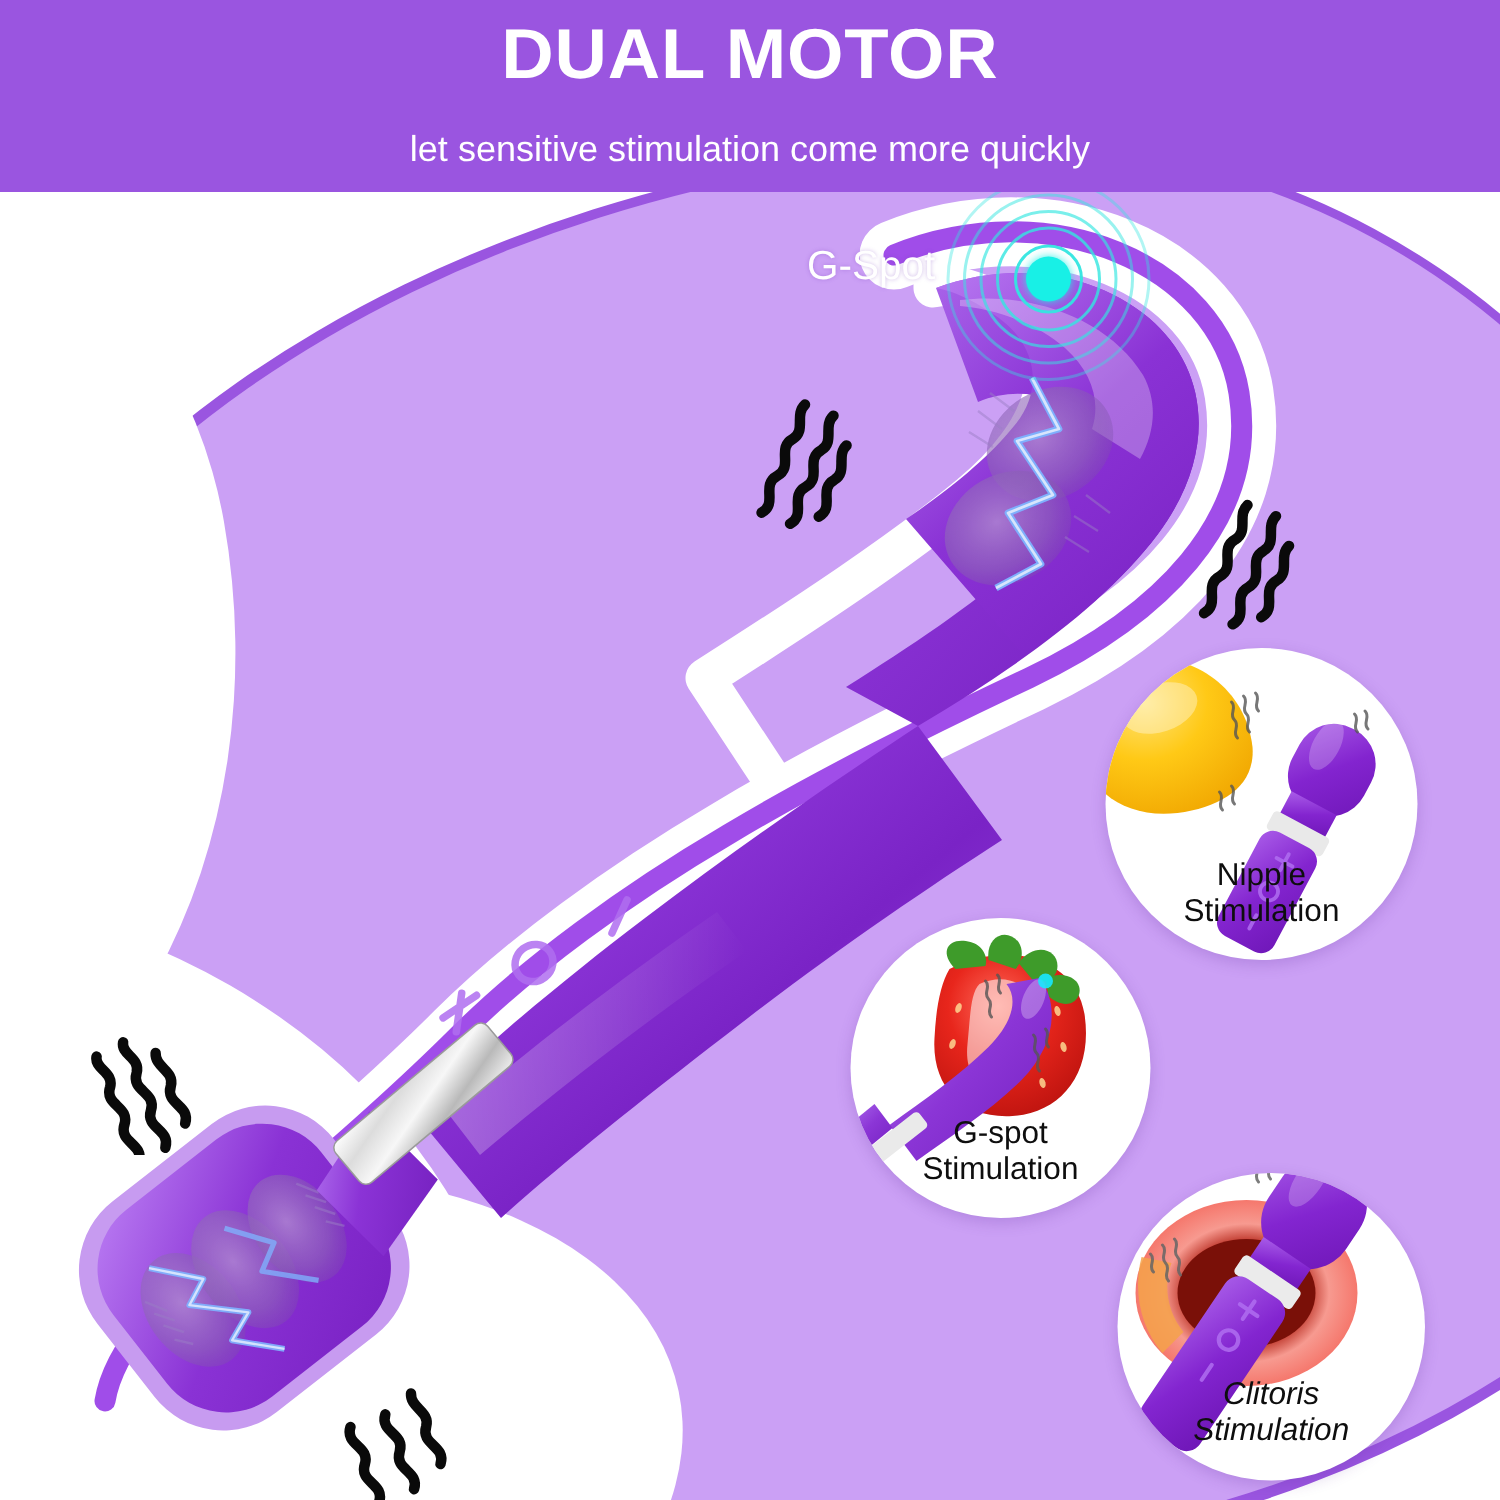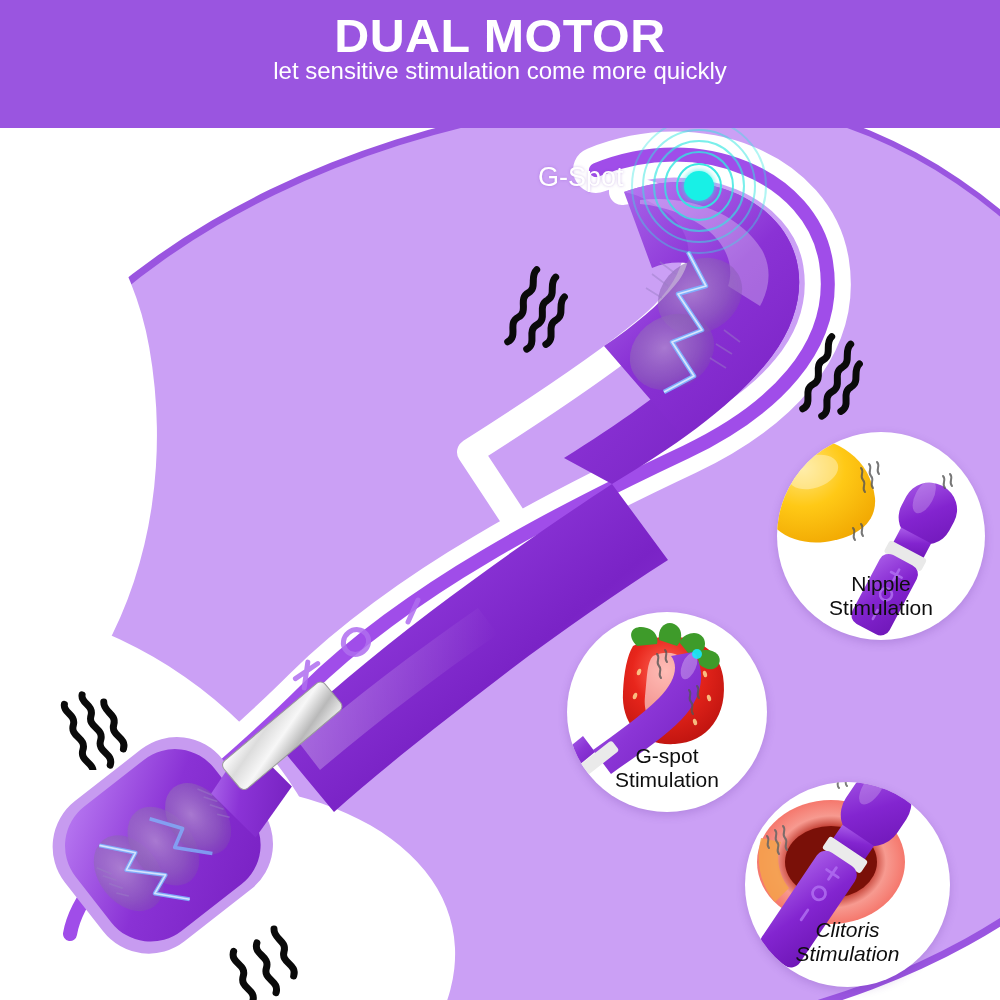--- a/index.html
+++ b/index.html
@@ -16,21 +16,21 @@
     background:#9a55e0;z-index:60;
     display:flex;flex-direction:column;align-items:center;justify-content:flex-start;
   }
   #title{
     color:#ffffff;font-weight:bold;font-size:47px;letter-spacing:.5px;
     line-height:1;margin-top:12px;
     font-family:"Liberation Sans","DejaVu Sans",sans-serif;
     transform:scaleX(1.03);white-space:nowrap;
   }
   #subtitle{
-    color:#ffffff;font-size:24px;margin-top:0;line-height:1;white-space:nowrap;
+    color:#ffffff;font-size:24px;margin-top:29px;line-height:1;white-space:nowrap;
   }
 
   
   .bg{position:absolute;z-index:1;}
 
   #blob-main{
     left:-60px;top:110px;width:1240px;height:930px;
     background:#cba0f5;
     border-radius:62% 44% 50% 58% / 56% 60% 42% 48%;
     transform:rotate(-6deg);
@@ -295,21 +295,21 @@
   </svg>
 
   <svg class="squiggle" style="left:215px;top:912px;" width="110" height="90" viewBox="0 0 110 90">
     <g fill="none" stroke="#0a0a0a" stroke-width="7" stroke-linecap="round" transform="rotate(-34 55 45)">
       <path d="M16,72 C26,64 12,54 22,46 C32,38 18,28 28,20"></path>
       <path d="M40,78 C50,70 36,60 46,52 C56,44 42,34 52,26"></path>
       <path d="M64,74 C74,66 60,56 70,48 C78,41 68,32 74,24"></path>
     </g>
   </svg>
 
-  <div class="badge" style="left:777px;top:432px;width:208px;height:208px;">
+  <div class="badge" style="left:737px;top:432px;width:208px;height:208px;">
     <svg width="208" height="208" viewBox="0 0 208 208">
       <defs>
         <radialGradient id="yelG" cx="0.38" cy="0.3" r="0.8">
           <stop offset="0%" stop-color="#ffe47a"></stop>
           <stop offset="45%" stop-color="#ffc916"></stop>
           <stop offset="100%" stop-color="#f0a500"></stop>
         </radialGradient>
         <linearGradient id="pW1" x1="0" y1="0" x2="1" y2="1">
           <stop offset="0%" stop-color="#a95ce8"></stop>
           <stop offset="50%" stop-color="#8324cf"></stop>

